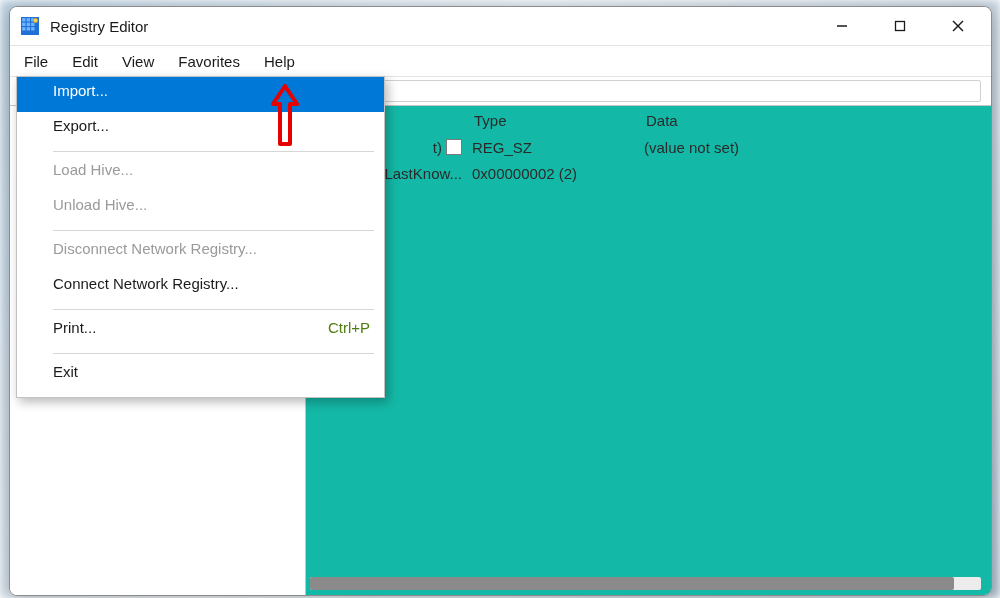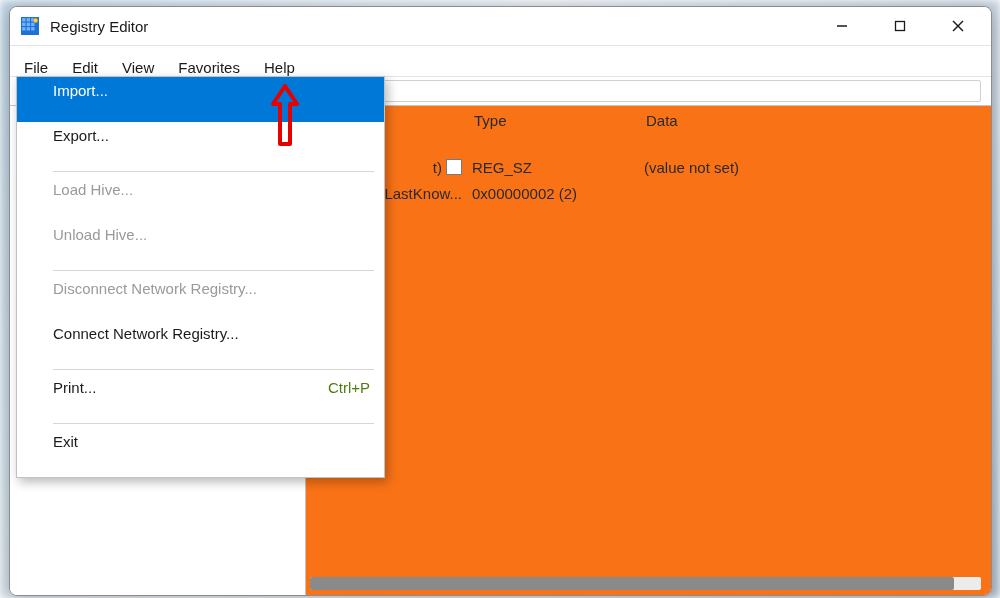--- a/index.html
+++ b/index.html
@@ -61,21 +61,21 @@
     display: flex;
     align-items: center;
     justify-content: center;
     color: #1a1a1a;
   }
   .caption-btn svg { width: 14px; height: 14px; }
   
   .menubar {
     height: 30px;
     display: flex;
-    align-items: flex-end;
+    align-items: center;
     padding: 0 2px;
     font-size: 15px;
     color: #1a1a1a;
     border-bottom: 1px solid #e4e4e4;
     flex: 0 0 auto;
     background: #ffffff;
   }
   .menubar .menu-item {
     padding: 0 12px;
     display: flex;
@@ -108,25 +108,24 @@
     min-height: 0;
   }
   .treepanel {
     width: 295px;
     border-right: 1px solid #c5c5c5;
     background: #ffffff;
     position: relative;
   }
   .listpanel {
     flex: 1;
-    background: #f97316;
+    background: #14b8a6;
     position: relative;
     display: flex;
     flex-direction: column;
-    gap: 20px;
   }
   .list-header {
     height: 28px;
     display: flex;
     align-items: center;
     font-size: 15px;
     color: #2a2a2a;
   }
   .colcell {
     padding-left: 6px;
@@ -196,21 +195,21 @@
     background: #ffffff;
     border: 1px solid #c2c2c2;
     box-shadow: 3px 4px 10px rgba(0,0,0,0.28);
     z-index: 50;
     padding-bottom: 4px;
   }
   .ditem {
     height: 27px;
     display: flex;
     align-items: center;
-    padding: 0 14px 18px 36px;
+    padding: 0 14px 8px 36px;
     font-size: 15px;
     color: #1b1b1b;
     position: relative;
     white-space: nowrap;
   }
   .ditem .accel {
     margin-left: auto;
     color: #4d7c0f;
   }
   .ditem.disabled { color: #9a9a9a; }

